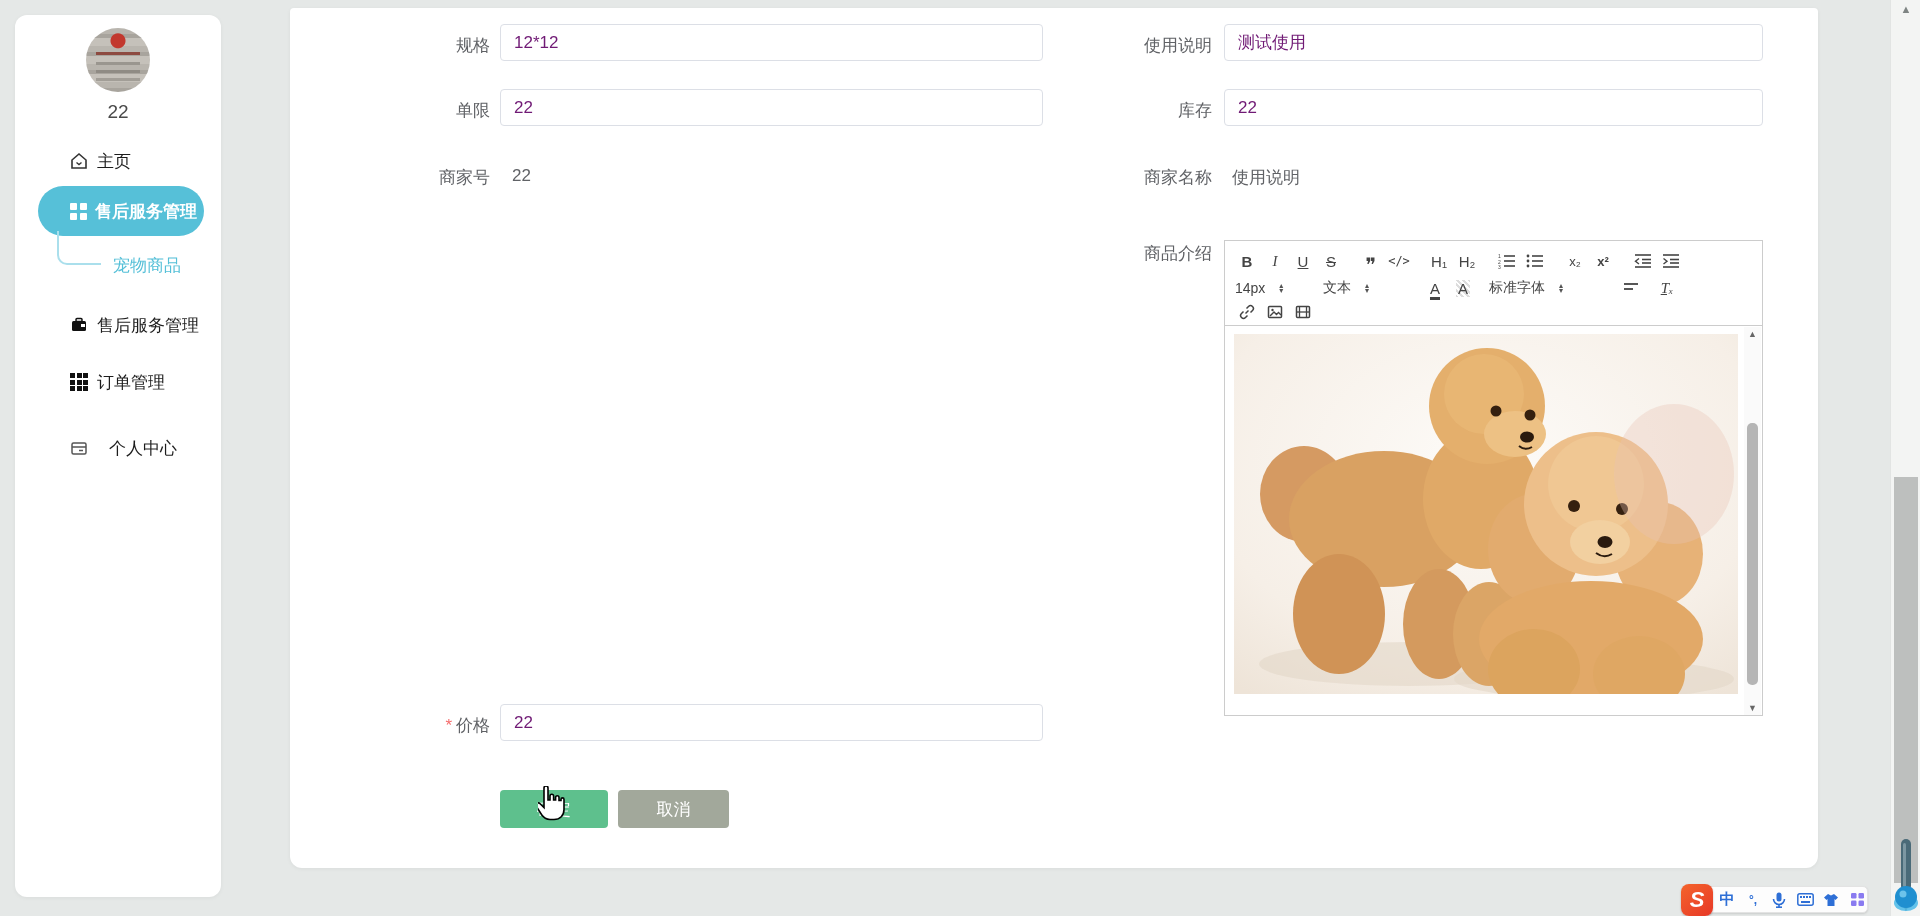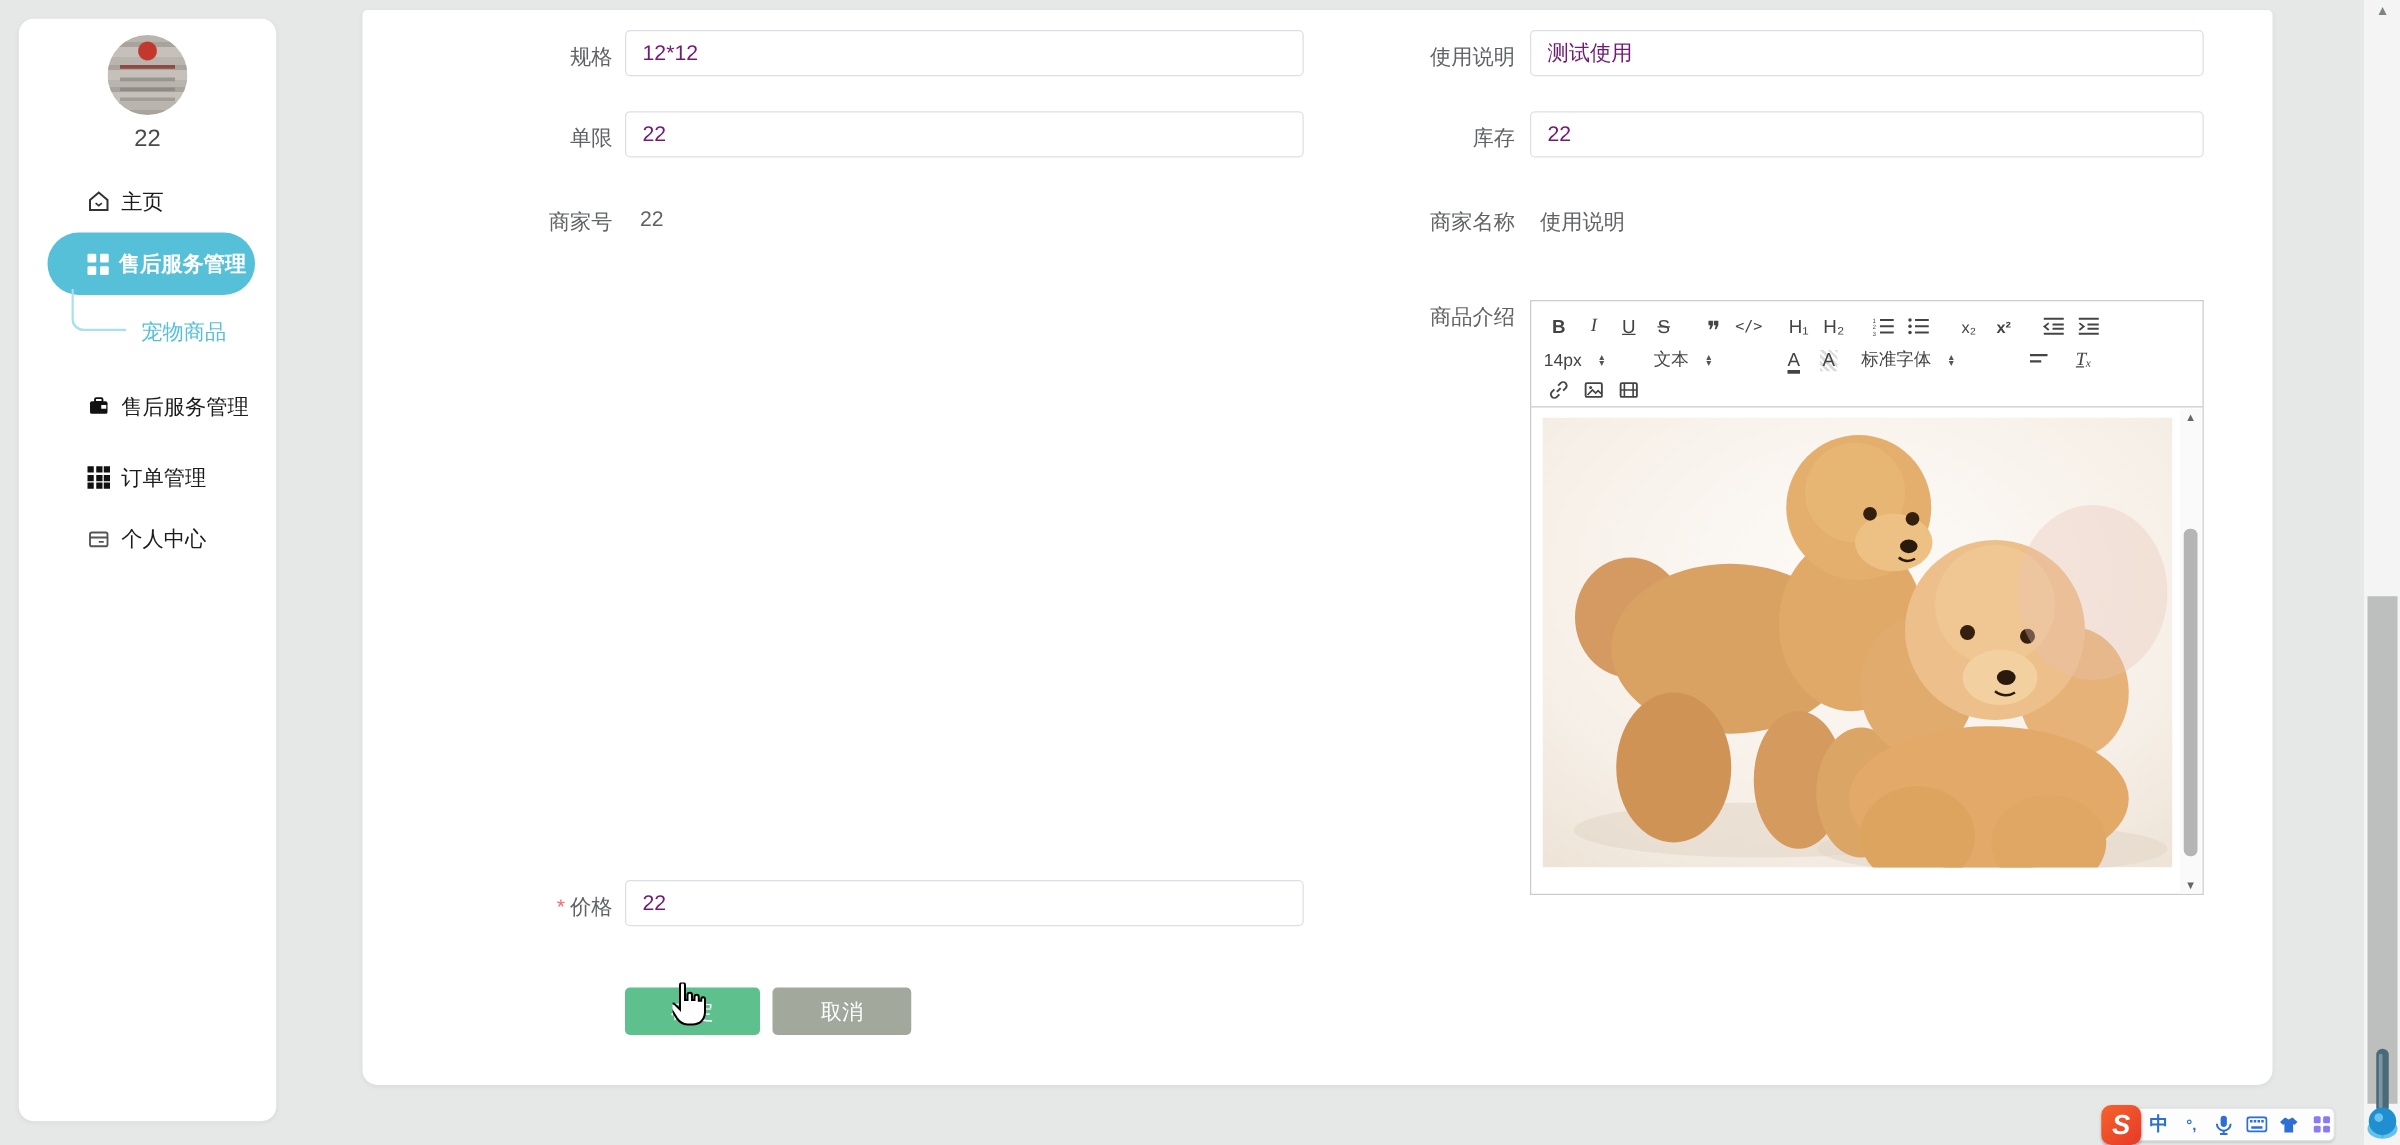--- a/index.html
+++ b/index.html
@@ -148,21 +148,21 @@
           <i></i>
           <i></i>
           <i></i>
           <i></i>
           <i></i>
         </span>
     </span>
     <span>订单管理</span>
   </div>
 
-  <div class="menu-item" style="top:402px;">
+  <div class="menu-item" style="top:419px;gap:12px;">
     <span class="mi">
       <svg class="card-svg" width="18" height="18" viewBox="0 0 18 18">
           <rect x="2" y="4" width="14" height="11" rx="1.5" fill="none" stroke="#555" stroke-width="1.5"></rect>
           <line x1="2" y1="8" x2="16" y2="8" stroke="#555" stroke-width="1.5"></line>
           <line x1="9" y1="11.5" x2="13" y2="11.5" stroke="#555" stroke-width="1.5"></line>
         </svg>
     </span>
     <span>个人中心</span>
   </div>
 </div>

